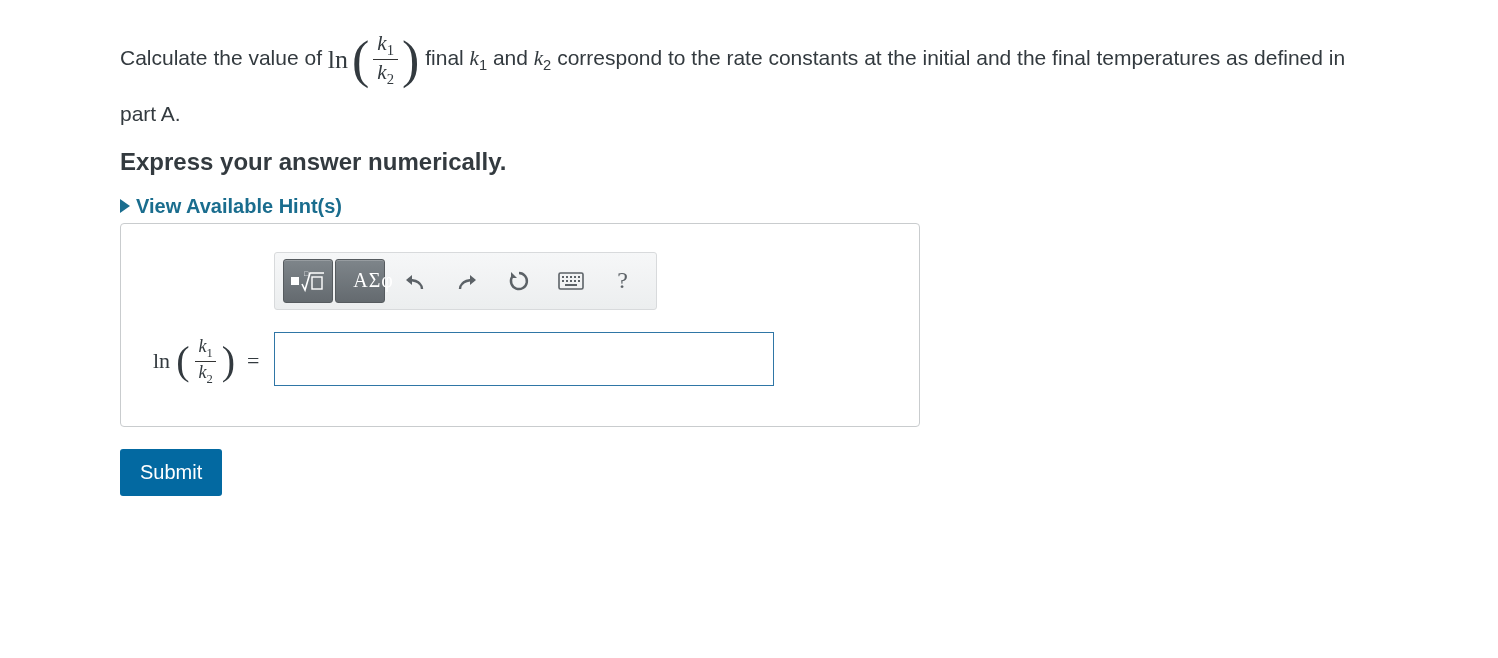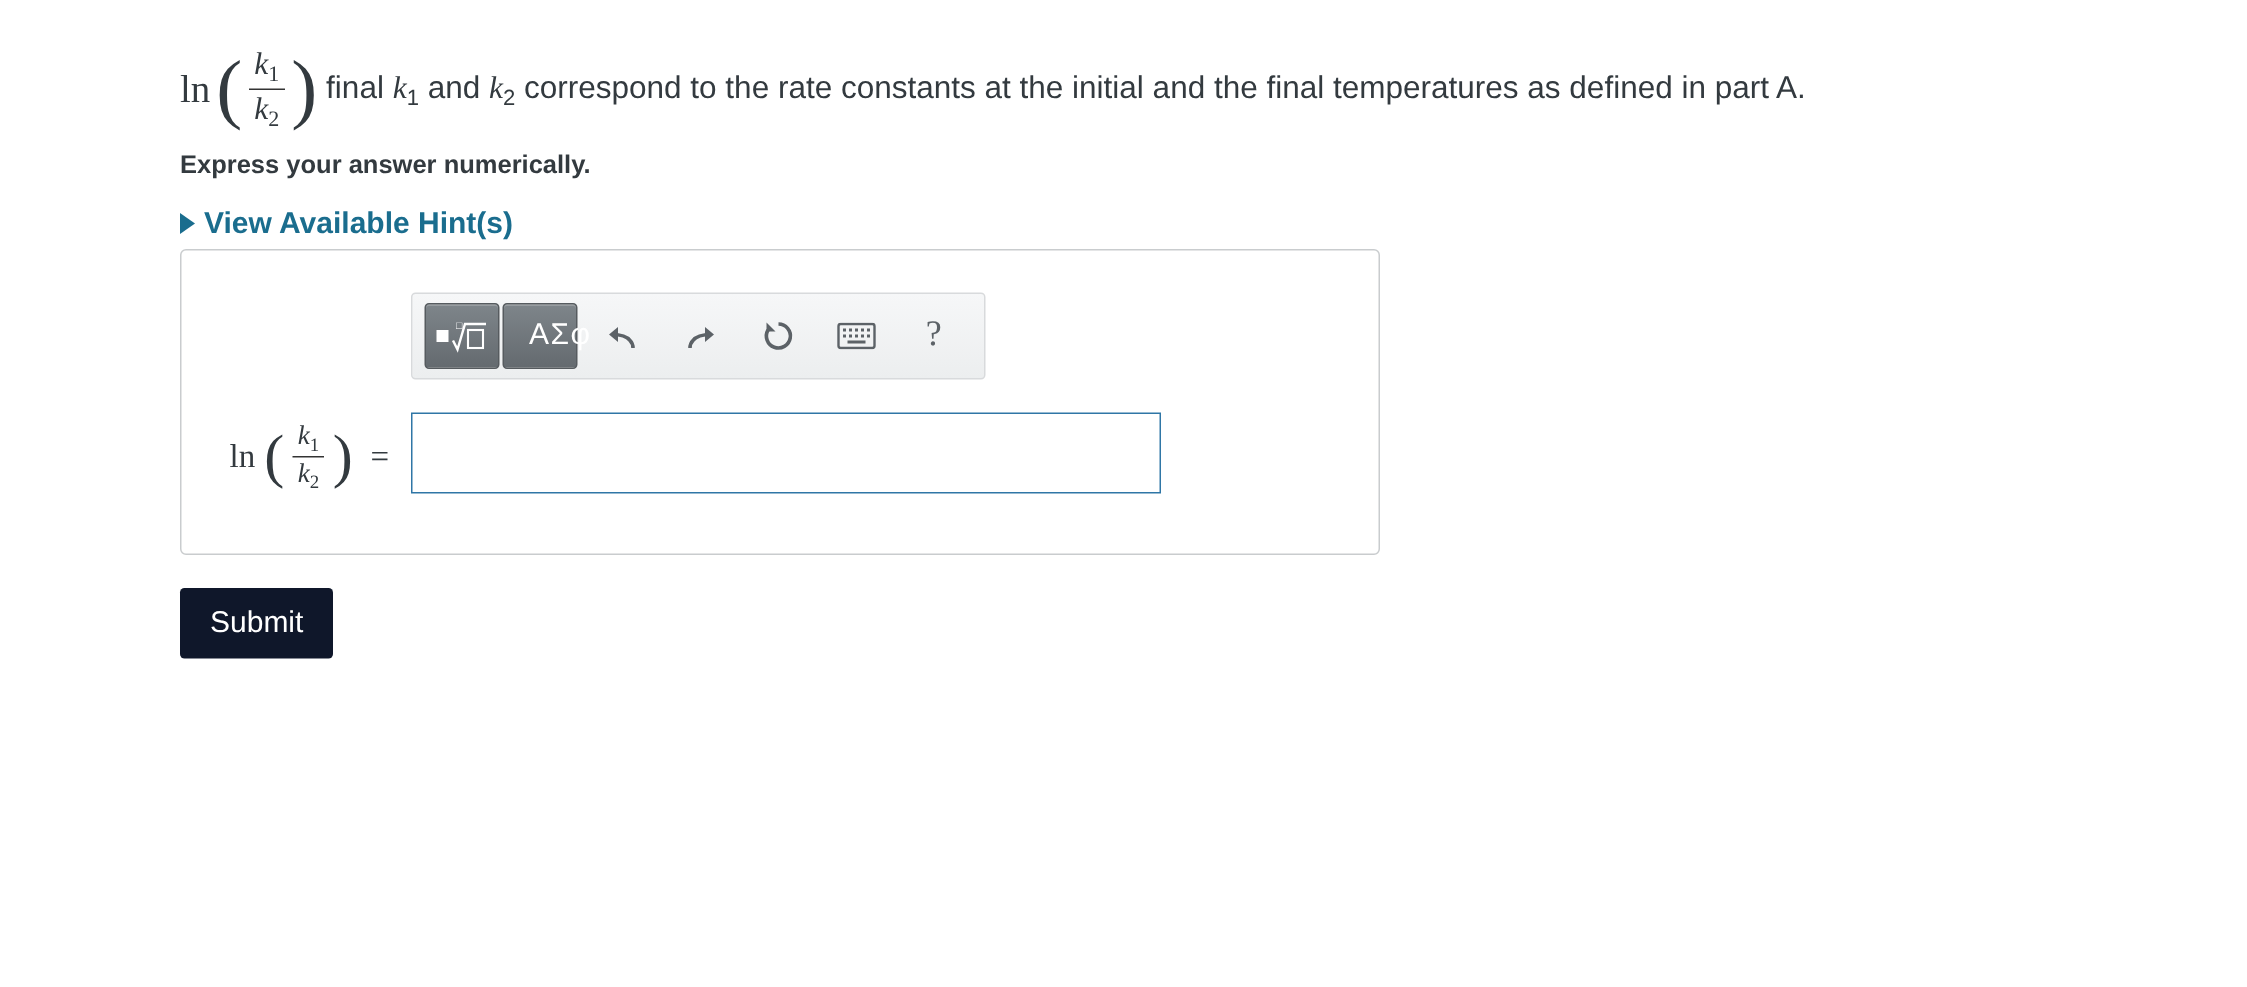--- a/index.html
+++ b/index.html
@@ -13,21 +13,21 @@
   }
   .question-text {
     line-height: 2.3;
     margin-bottom: 8px;
   }
   .math-var { font-style: italic; font-family: 'Times New Roman', serif; }
   .sub { font-size: 0.7em; vertical-align: sub; }
   .instruction {
     font-weight: bold;
     margin: 10px 0 18px 0;
-    font-size: 17px;
+    font-size: 24px;
   }
   .hints-link {
     color: #1a6d8e;
     font-weight: bold;
     font-size: 20px;
     cursor: pointer;
     display: inline-flex;
     align-items: center;
     gap: 6px;
     margin-bottom: 5px;
@@ -101,29 +101,29 @@
   .answer-input {
     width: 500px;
     height: 54px;
     border: 1px solid #2f76a6;
     background: #fff;
     padding: 4px 8px;
     font-size: 20px;
     outline: none;
   }
   .submit-btn {
-    background: #0f172a;
+    background: #0369a1;
     color: #fff;
     border: none;
     border-radius: 3px;
     padding: 12px 20px;
     font-size: 20px;
     cursor: pointer;
   }
-  .greek { font-family: Liberation Sans, sans-serif; font-size: 20px; letter-spacing: 1px; margin-left: 28px;}
+  .greek { font-family: Liberation Serif, serif; font-size: 20px; letter-spacing: 1px; margin-left: 28px;}
   
   .inline-math {
     display:inline-flex;
     align-items:center;
     vertical-align: middle;
     gap: 4px;
     font-family: 'Times New Roman', serif;
   }
   .big-ln { font-size: 26px; }
   .big-paren { font-size: 52px; line-height: 0.85; font-family:'Times New Roman',serif; display:inline-flex; }
@@ -131,20 +131,21 @@
   .k-frac .num { border-bottom:1px solid #333; padding: 0 4px 1px;}
   .k-frac .den { padding: 1px 4px 0;}
   svg { display:block; }
 </style>
 </head>
 <body>
 
 
 
 <div class="question-text">
+  <span>Calculate the value of </span>
   <span class="inline-math">
     <span class="big-ln">ln</span>
     <span class="big-paren">(</span>
     <span class="k-frac">
       <span class="num"><span class="math-var">k</span><span class="sub">1</span></span>
       <span class="den"><span class="math-var">k</span><span class="sub">2</span></span>
     </span>
     <span class="big-paren">)</span>
   </span>
   <span> final </span>

